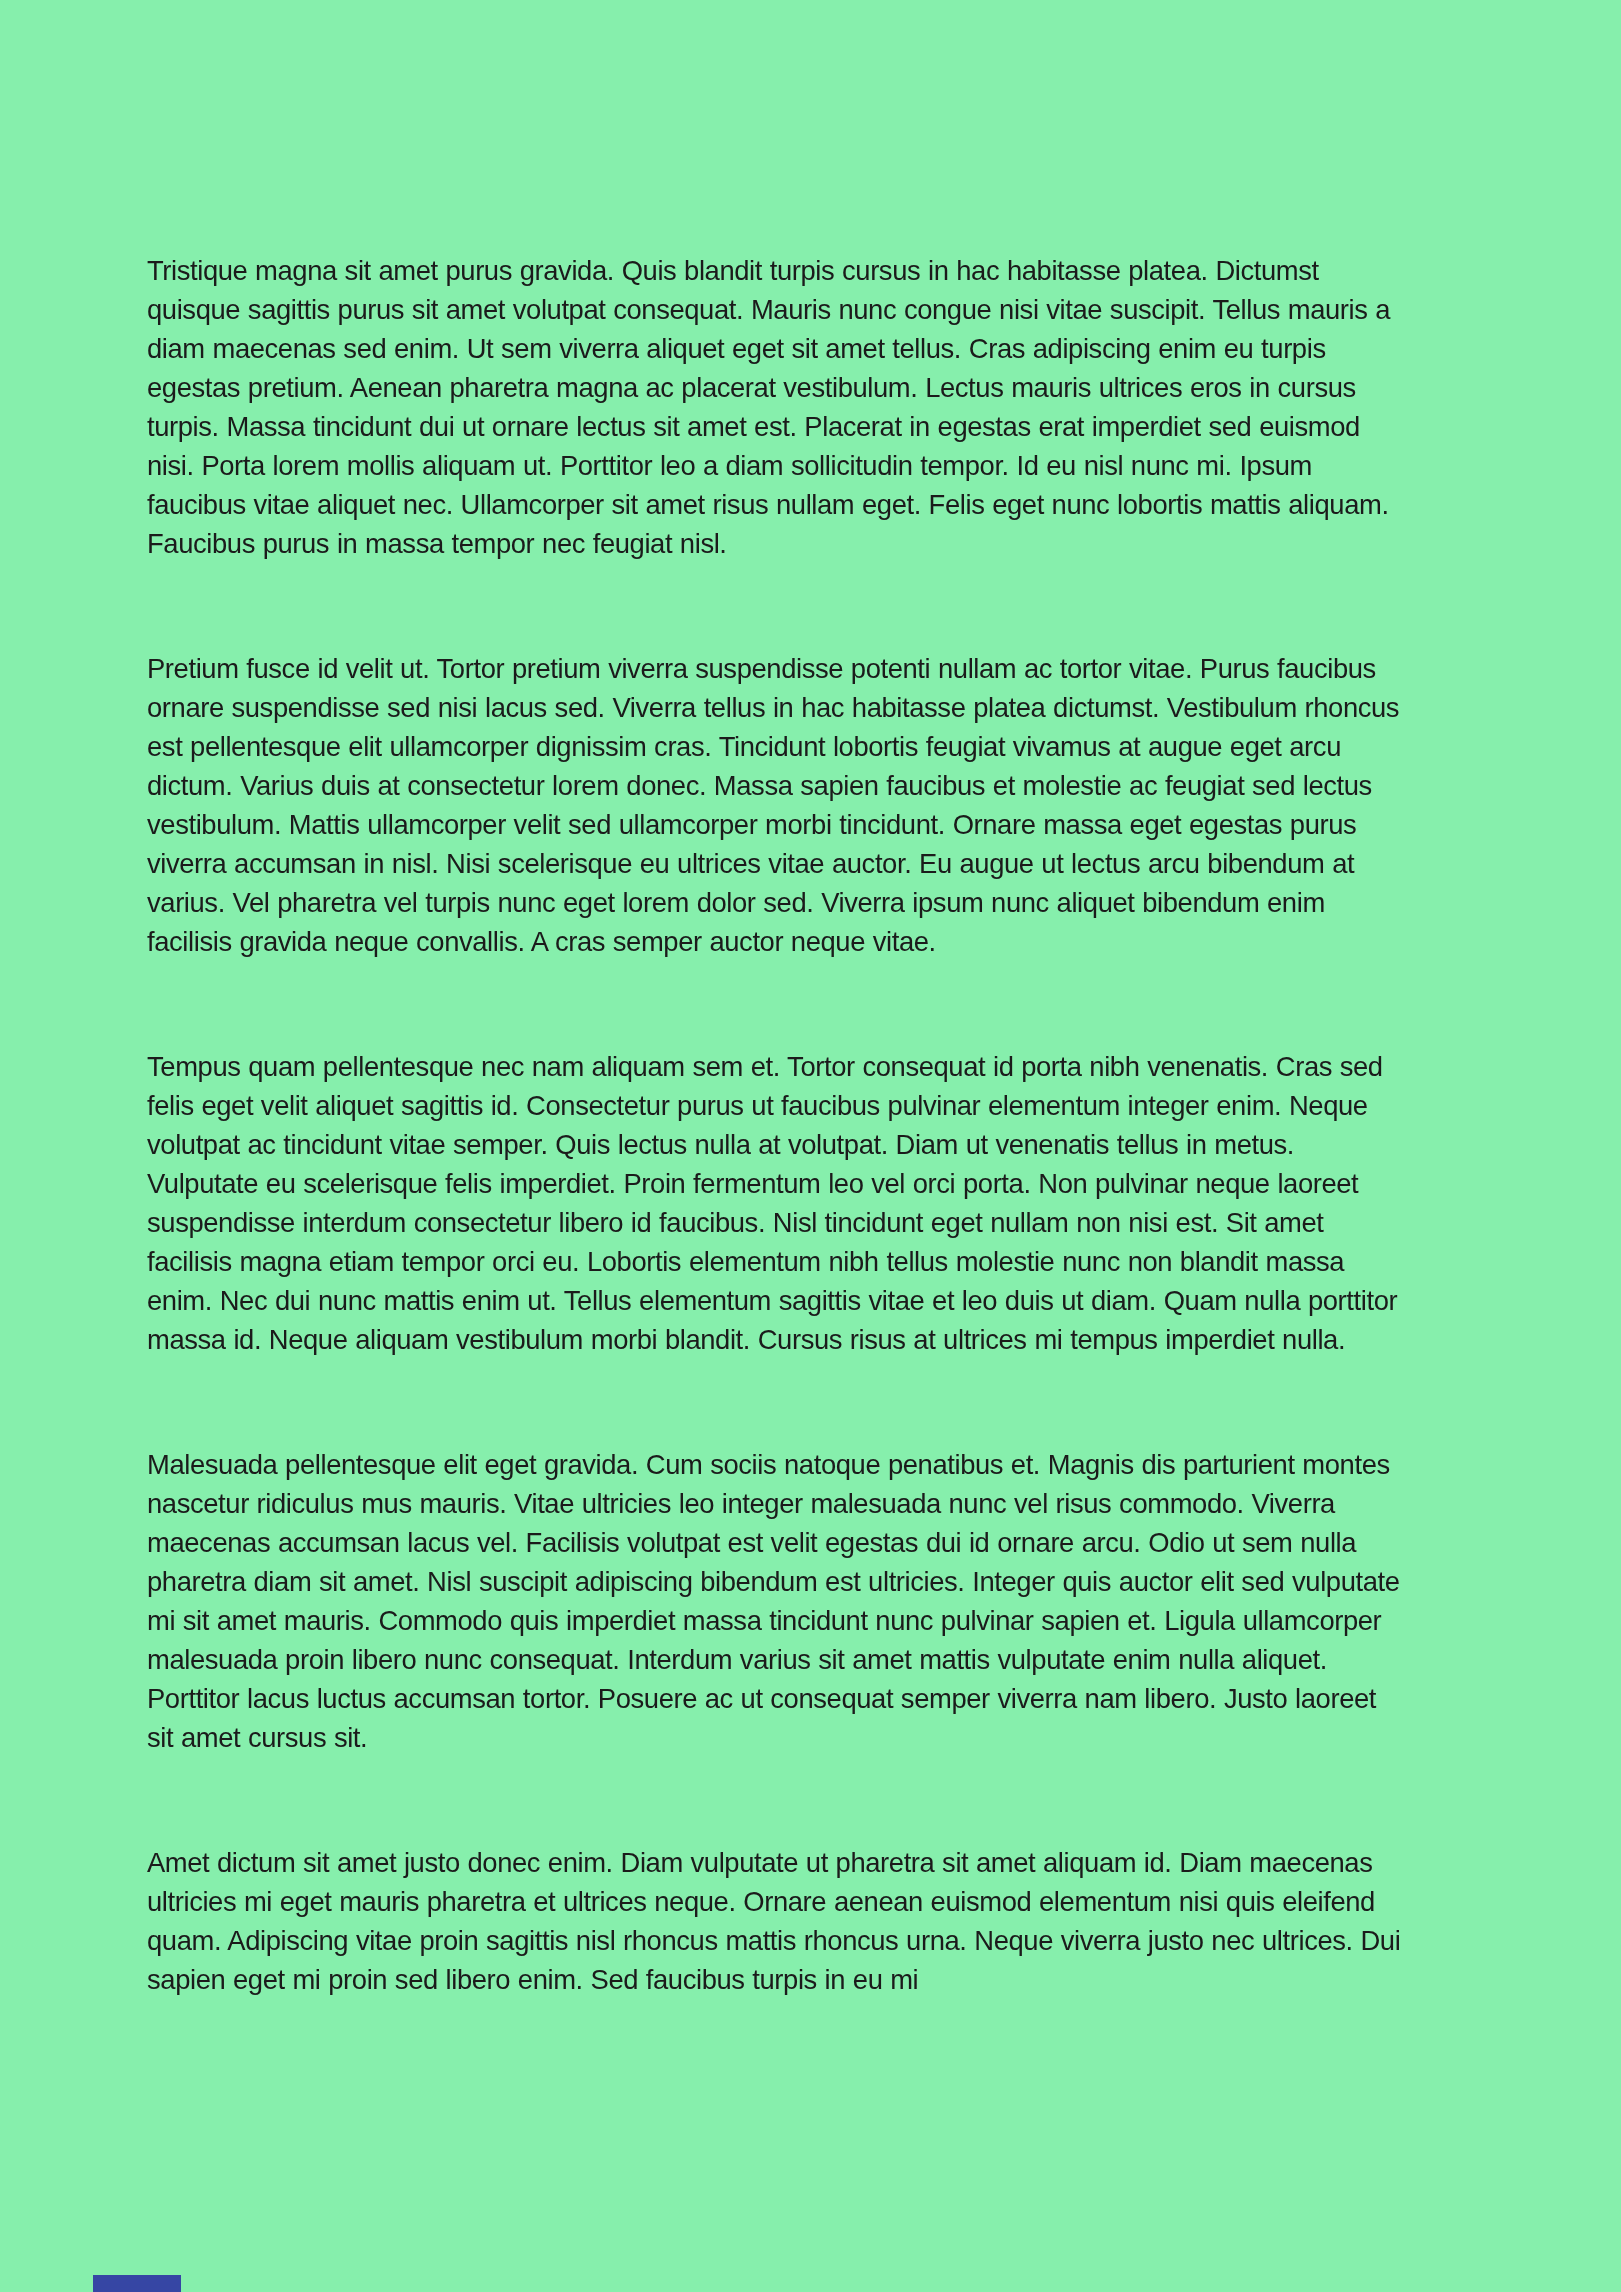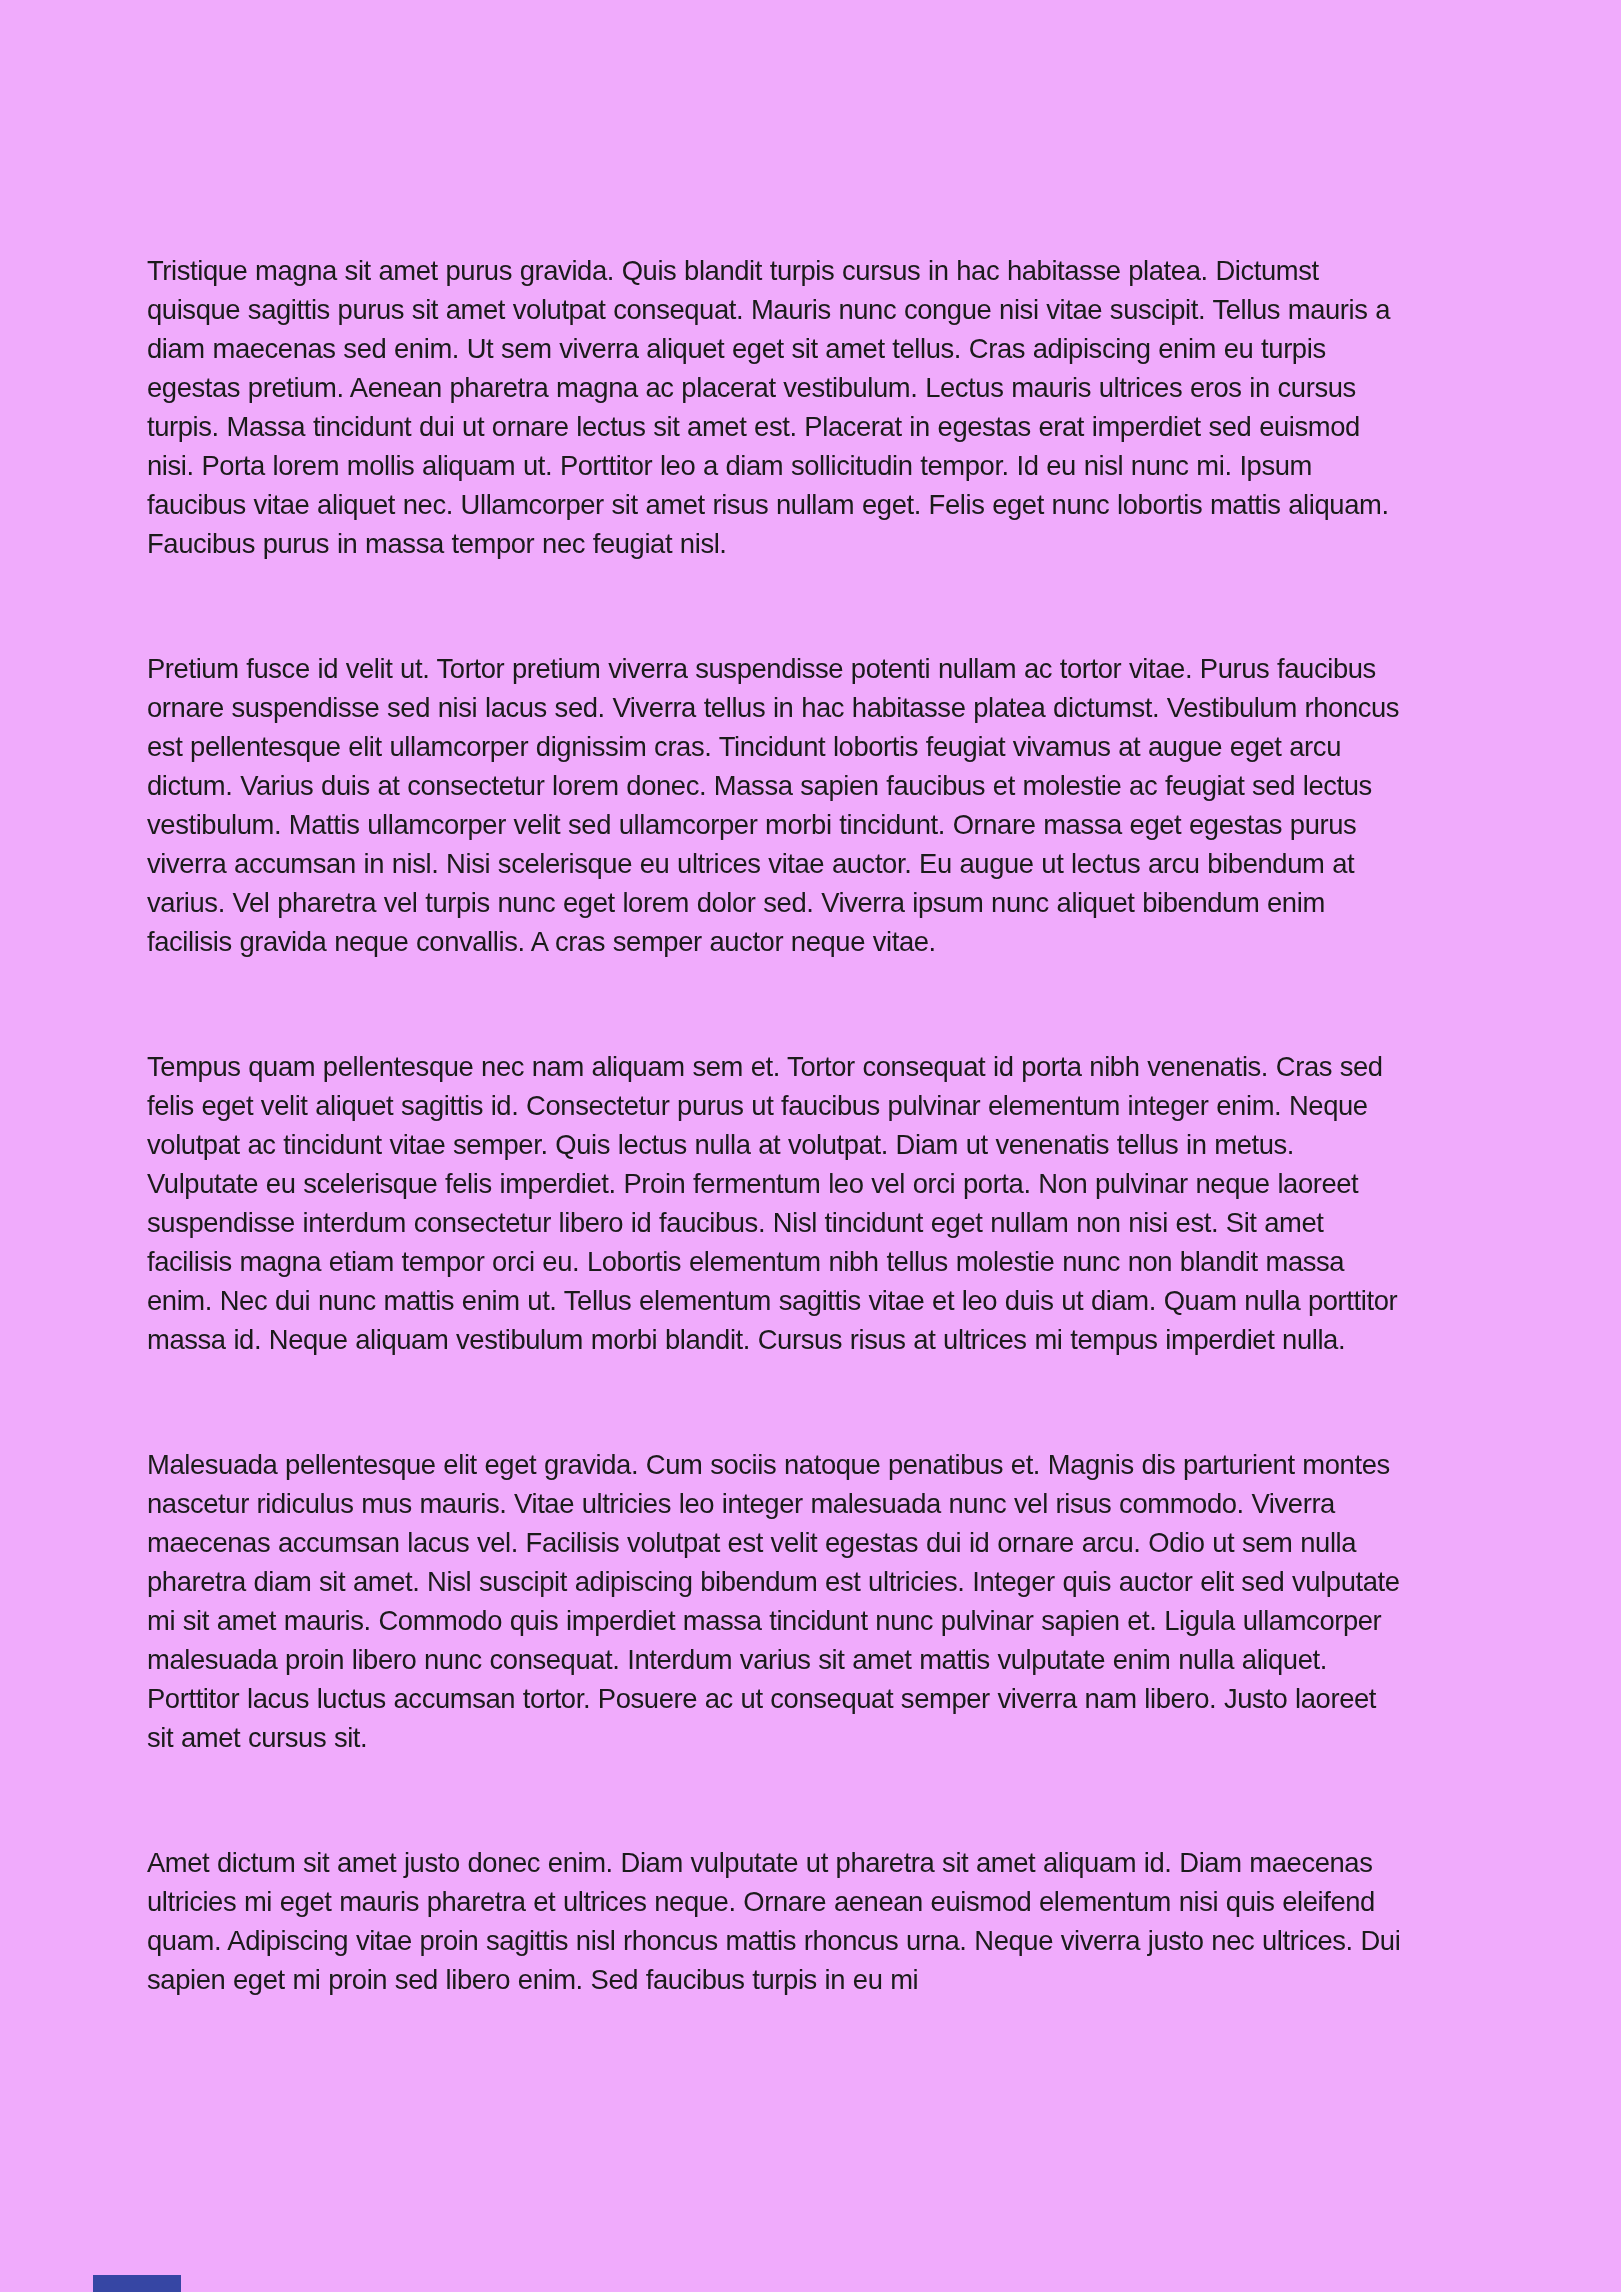--- a/index.html
+++ b/index.html
@@ -4,21 +4,21 @@
 <style>
   html, body {
     margin: 0;
     padding: 0;
     background: #ffffff;
   }
   .page {
     position: relative;
     width: 1621px;
     height: 2293px;
-    background: #f0abfc;
+    background: #86efac;
     overflow: hidden;
     font-family: "Liberation Sans", "DejaVu Sans", sans-serif;
   }
   .content {
     position: absolute;
     left: 147px;
     top: 251px;
     width: 1262px;
   }
   .para {

